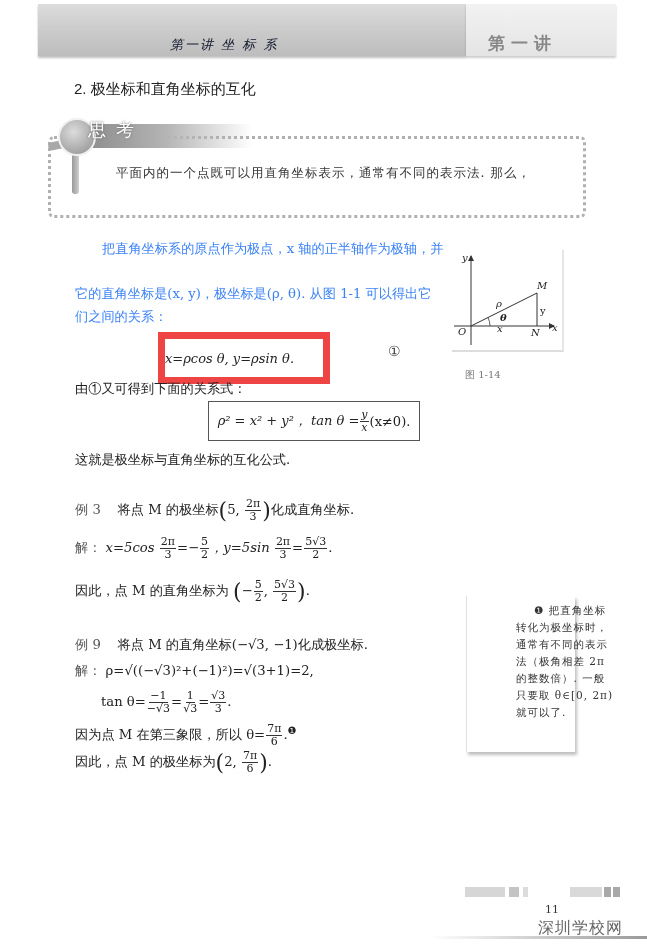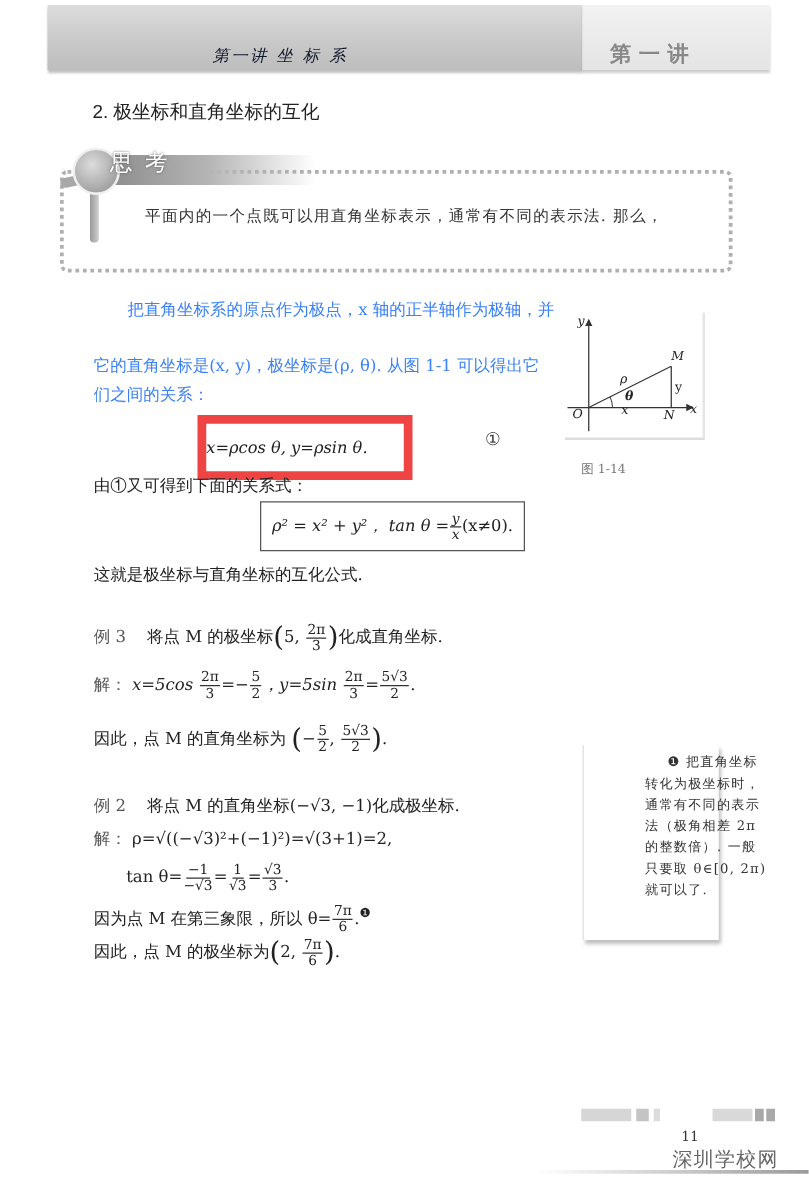--- a/index.html
+++ b/index.html
@@ -201,21 +201,21 @@
       <span class="num">5</span>
       <span>2</span>
     </span>,
   <span class="frac">
       <span class="num">5√3</span>
       <span>2</span>
     </span><span class="big-paren">)</span>.
 </div>
 
 <div class="abs ex4-title">
-  <span class="label-gray">例 2</span>&nbsp;&nbsp;&nbsp;
+  <span class="label-gray">例 9</span>&nbsp;&nbsp;&nbsp;
   <span>将点 M 的直角坐标(−√3, −1)化成极坐标.</span>
 </div>
 <div class="abs ex4-sol1">
   <span class="label-gray">解：</span>
   <span>ρ=√((−√3)²+(−1)²)=√(3+1)=2,</span>
 </div>
 <div class="abs ex4-sol2">
   <span>tan θ=</span><span class="frac">
       <span class="num">−1</span>
       <span>−√3</span>

